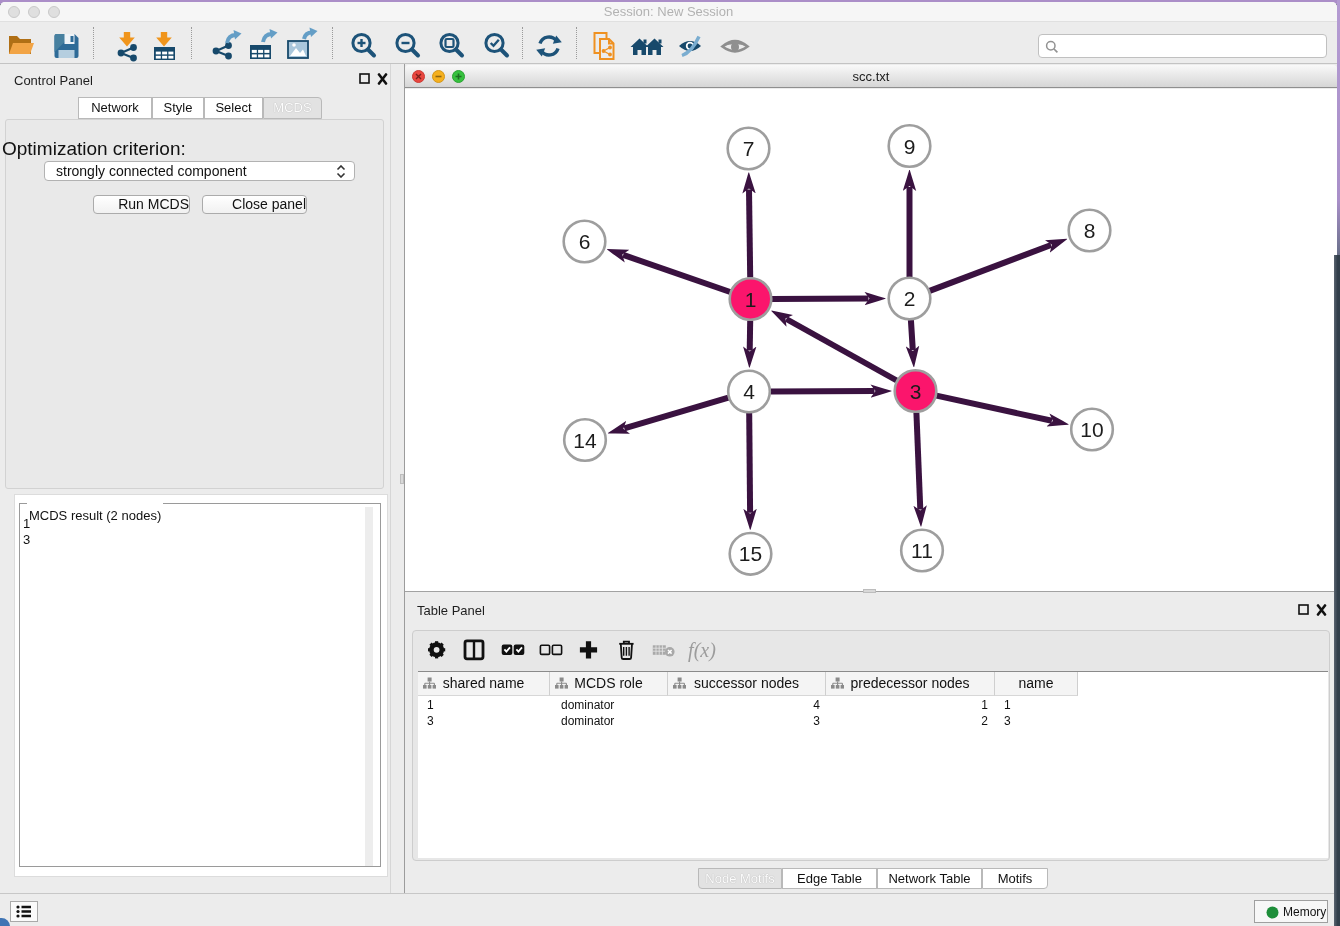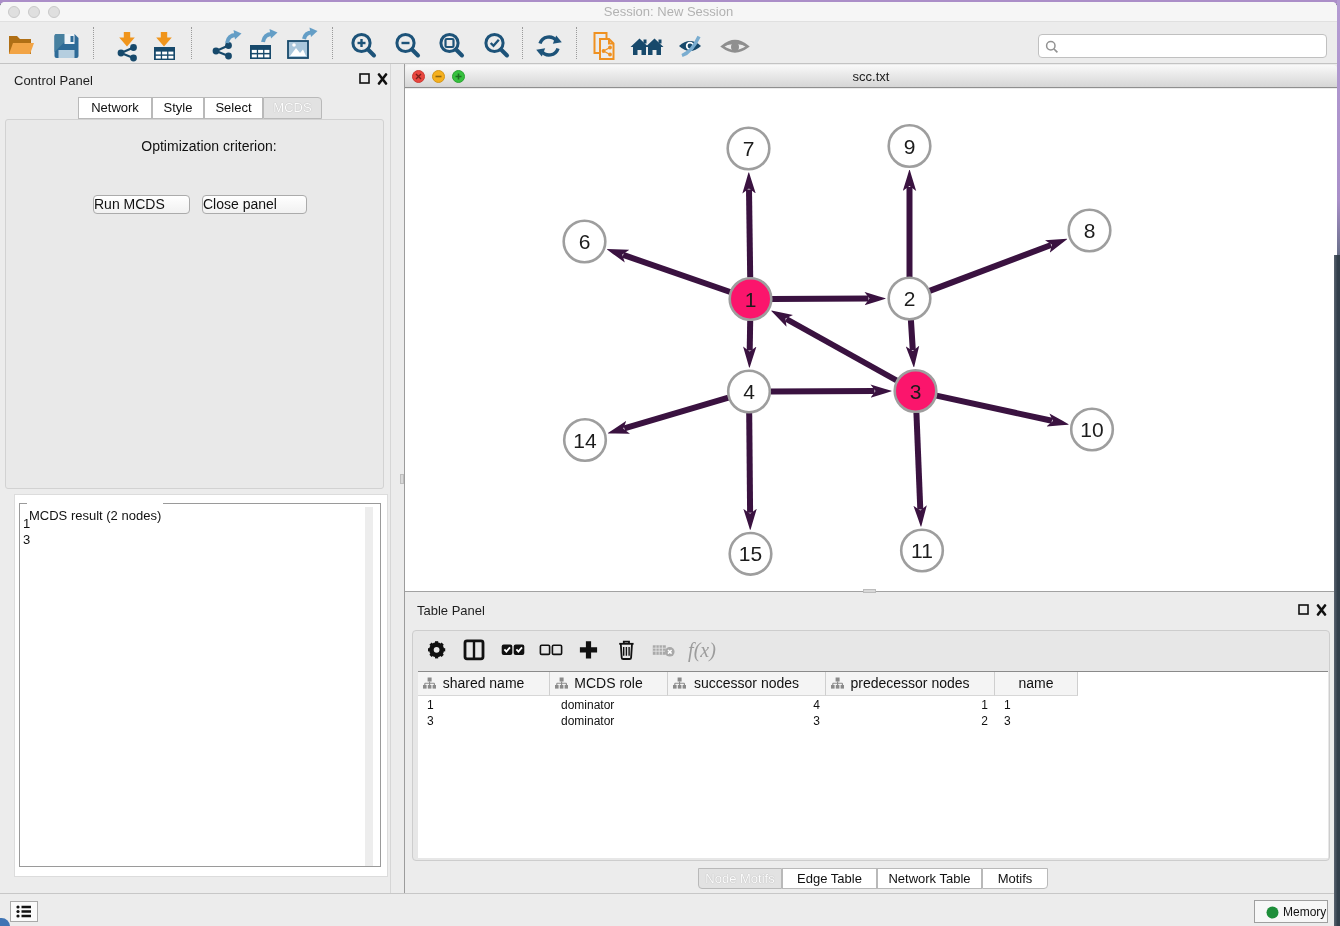--- a/index.html
+++ b/index.html
@@ -19,25 +19,25 @@
 #toolbar { left:0; top:20px; width:1337px; height:42px; background:#ececec; border-bottom:1px solid #c3c3c3; }
 .sep { top:5px; height:32px; width:1px; border-left:1px dotted #9a9a9a; }
 #search { left:1038px; top:12px; width:289px; height:24px; background:#fff; border:1px solid #c0c0c0; border-radius:4px; }
 
 #cpanel { left:0; top:62px; width:390px; height:829px; background:#ececec; }
 .ptitle { font-size:13px; color:#1e1e1e; }
 .tab { position:absolute; top:33px; height:22px; background:#fff; border:1px solid #b9b9b9; font-size:13px;
   color:#111; text-align:center; line-height:20px; }
 .tabsel { background:#e2e2e2; color:#fdfdfd; text-shadow:0 0 1px #9a9a9a; }
 #cpcontent { left:5px; top:55px; width:379px; height:370px; background:#e9e9e9; border:1px solid #d2d2d2; border-radius:3px; }
-#optlabel { left:14px; top:74px; width:390px; text-align:center; font-size:14px; color:#111; }
+#optlabel { left:2px; top:74px; width:390px; font-size:19px; color:#111; }
 #combo { left:44px; top:97px; width:311px; height:20px; background:#fff; border:1px solid #b2b2b2; border-radius:4px;
   font-size:14px; color:#111; line-height:18px; padding-left:11px; }
 .btn { position:absolute; top:131px; height:19px; background:linear-gradient(#ffffff,#f1f1f1); border:1px solid #ababab;
-  border-radius:4px; font-size:14px; color:#111; text-align:left; line-height:17px; }
+  border-radius:4px; font-size:14px; color:#111; text-align:right; line-height:17px; }
 #mcdsbox { left:14px; top:430px; width:374px; height:383px; background:#fff; border:1px solid #dcdcdc; }
 #fieldset { left:4px; top:8px; width:362px; height:364px; border:1px solid #9a9a9a; }
 #legend { left:7px; top:-8px; background:#fff; font-size:13px; color:#111; padding:12px 2px; }
 #mcdstxt { left:3px; top:12px; font-size:13px; color:#111; line-height:16px; }
 #mcdssb { left:350px; top:12px; width:8px; height:360px; background:#ededed; }
 
 #vsplit { left:390px; top:62px; width:15px; height:829px; background:#ececec; border-left:1px solid #d6d6d6; }
 #vline { left:404px; top:62px; width:1px; height:829px; background:#9c9c9c; }
 
 #netwin { left:405px; top:63px; width:932px; height:526px; }
@@ -248,20 +248,26 @@
     <svg class="abs" style="left:359px; top:9px;" width="30" height="12" viewBox="0 0 30 12">
       <rect x="1" y="1" width="9" height="9" fill="none" stroke="#111" stroke-width="1.6"></rect>
       <path d="M20 1.5 L27 10.5 M27 1.5 L20 10.5" stroke="#111" stroke-width="2.6" stroke-linecap="round"></path>
     </svg>
     <div class="abs tab" style="left:78px; width:74px;">Network</div>
     <div class="abs tab" style="left:152px; width:52px;">Style</div>
     <div class="abs tab" style="left:204px; width:59px;">Select</div>
     <div class="abs tab tabsel" style="left:263px; width:59px; border-radius:0 4px 0 0;">MCDS</div>
     <div class="abs" id="cpcontent"></div>
     <div class="abs" id="optlabel">Optimization criterion:</div>
+    <div class="abs" id="combo">strongly connected component
+      <svg class="abs" style="right:8px; top:3px;" width="10" height="13" viewBox="0 0 10 13">
+        <path d="M1.5 4.5 L5 1 L8.5 4.5" fill="none" stroke="#333" stroke-width="1.6"></path>
+        <path d="M1.5 8.5 L5 12 L8.5 8.5" fill="none" stroke="#333" stroke-width="1.6"></path>
+      </svg>
+    </div>
     <div class="abs btn" style="left:93px; width:97px;">Run MCDS</div>
     <div class="abs btn" style="left:202px; width:105px;">Close panel</div>
     <div class="abs" id="mcdsbox">
       <div class="abs" id="mcdssb"></div>
       <div class="abs" id="fieldset">
         <div class="abs" id="legend">MCDS result (2 nodes)</div>
         <div class="abs" id="mcdstxt">1<br>3</div>
       </div>
     </div>
   </div>

